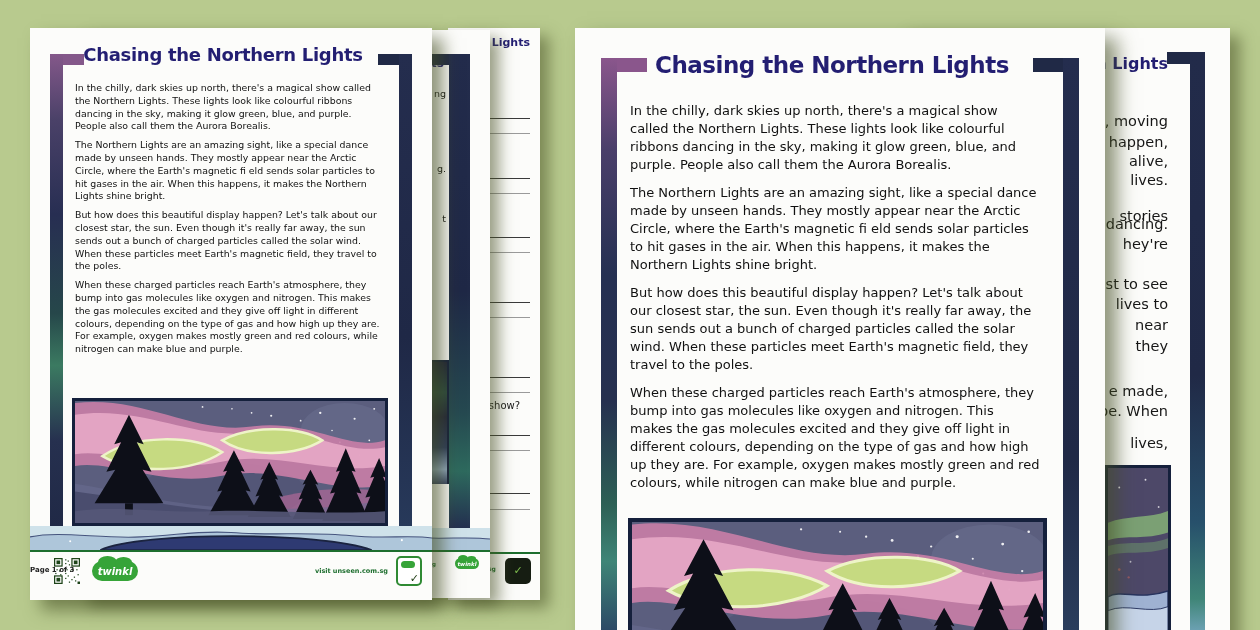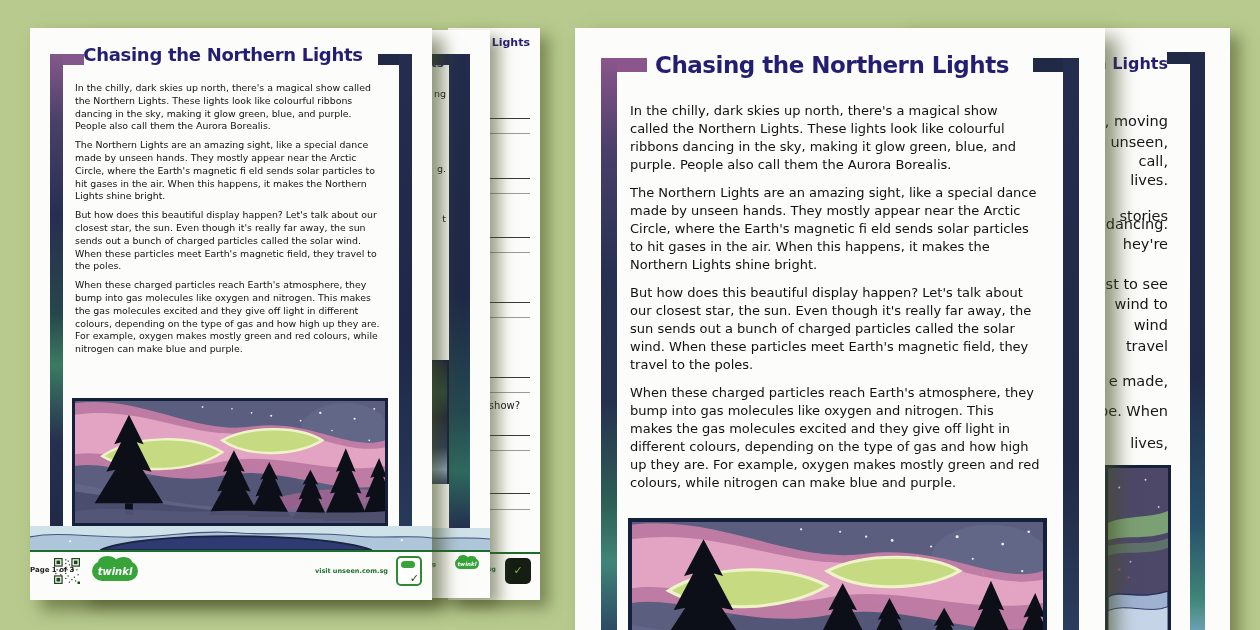--- a/index.html
+++ b/index.html
@@ -253,31 +253,31 @@
       <div class="badge-cloud"></div>
       <div class="badge-check">✓</div>
     </div>
   </div>
 
   <div class="page" id="back-right">
     <div class="abs" id="br-title">rn Lights</div>
     <div class="abs" id="br-arm"></div>
     <div class="abs" id="br-bar"></div>
     <div class="br-frag" style="top:85px">y, moving</div>
-    <div class="br-frag" style="top:106px">unseen,</div>
-    <div class="br-frag" style="top:125px">call,</div>
+    <div class="br-frag" style="top:106px">happen,</div>
+    <div class="br-frag" style="top:125px">alive,</div>
     <div class="br-frag" style="top:144px">lives.</div>
     <div class="br-frag" style="top:180px">stories</div>
     <div class="br-frag" style="top:188px">s dancing.</div>
     <div class="br-frag" style="top:208px">hey're</div>
     <div class="br-frag" style="top:248px">st to see</div>
-    <div class="br-frag" style="top:268px">wind to</div>
-    <div class="br-frag" style="top:289px">wind</div>
-    <div class="br-frag" style="top:310px">travel</div>
-    <div class="br-frag" style="top:345px">e made,</div>
+    <div class="br-frag" style="top:268px">lives to</div>
+    <div class="br-frag" style="top:289px">near</div>
+    <div class="br-frag" style="top:310px">they</div>
+    <div class="br-frag" style="top:355px">e made,</div>
     <div class="br-frag" style="top:375px">pe. When</div>
     <div class="br-frag" style="top:407px">lives,</div>
     <div class="abs" id="br-image">
       <svg width="100%" height="100%" viewBox="0 0 64 170" preserveAspectRatio="none">
         <rect width="64" height="170" fill="#4d4868"></rect>
         <circle cx="12" cy="20" r="1" fill="#fff" opacity=".8"></circle>
           <circle cx="40" cy="12" r="1" fill="#fff" opacity=".8"></circle>
         <circle cx="54" cy="40" r="1" fill="#fff" opacity=".7"></circle>
           <circle cx="24" cy="96" r="1" fill="#fff" opacity=".6"></circle>
         <path d="M0,56 C20,48 44,52 64,44 L64,66 C40,74 20,68 0,74 Z" fill="#84b077" opacity=".85"></path>

